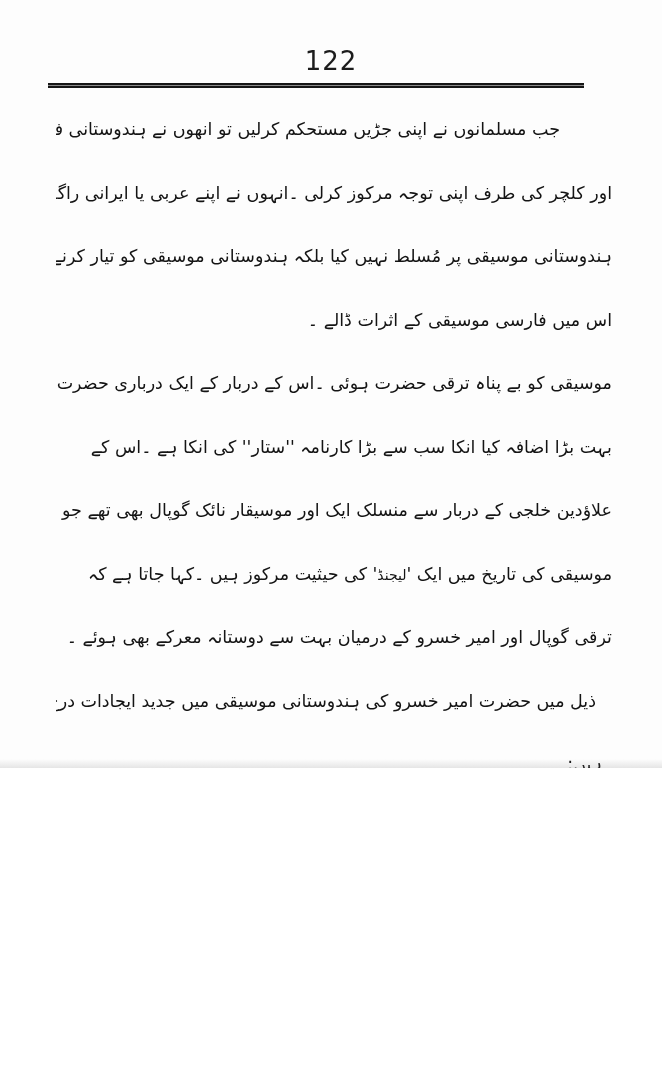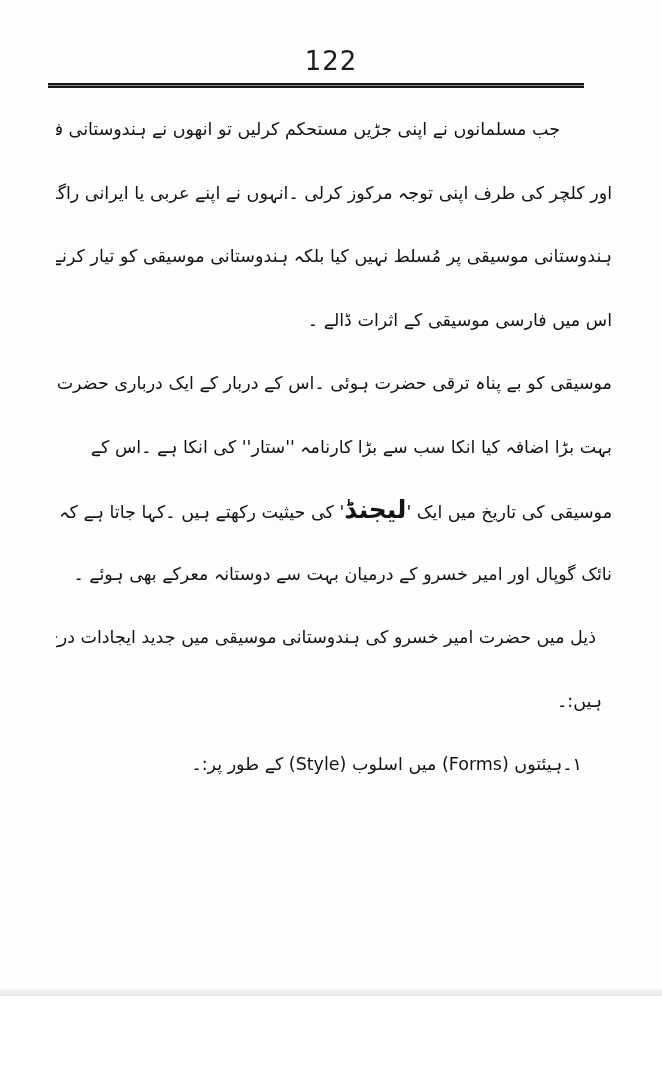--- a/index.html
+++ b/index.html
@@ -3,21 +3,21 @@
 <meta charset="utf-8">
 <style>
   html, body { margin: 0; padding: 0; }
   body {
     width: 662px; height: 1080px;
     background: #ffffff;
     font-family: "DejaVu Sans", sans-serif;
   }
   .page {
     position: relative;
-    width: 662px; height: 996px;
+    width: 662px; height: 768px;
     background: #fdfdfd;
     color: #151515;
     overflow: hidden;
   }
   .page-number {
     padding-top: 46px;
     text-align: center;
     font-size: 26px;
     letter-spacing: 1px;
     color: #1c1c1c;
@@ -40,22 +40,22 @@
     overflow: hidden;
     text-align: right;
     color: #141414;
   }
   .bold-head {
     font-weight: 700;
     font-size: 22.5px;
     letter-spacing: 0.5px;
   }
   .bold-inline {
-    font-weight: 700;
-    font-size: 25px;
+    font-weight: 400;
+    font-size: 14px;
   }
   .ind-para1 { padding-right: 52px; }  
   .ind-para3 { padding-right: 16px; }  
   .ind-a { padding-right: 10px; }      
   .ind-b { padding-right: 30px; }      
   .scan-shadow {
     position: absolute;
     left: 0; right: 0; bottom: 0;
     height: 9px;
     background: linear-gradient(to top, rgba(120,120,120,0.18), rgba(120,120,120,0));
@@ -73,24 +73,25 @@
   <div class="text-block" dir="rtl">
 
     <p class="ln ind-para1">جب مسلمانوں نے اپنی جڑیں مستحکم کرلیں تو انھوں نے ہندوستانی فن</p>
     <p class="ln">اور کلچر کی طرف اپنی توجہ مرکوز کرلی ۔انہوں نے اپنے عربی یا ایرانی راگوں کو</p>
     <p class="ln">ہندوستانی موسیقی پر مُسلط نہیں کیا بلکہ ہندوستانی موسیقی کو تیار کرنے کے بعد</p>
     <p class="ln">اس میں فارسی موسیقی کے اثرات ڈالے ۔</p>
 
 
     <p class="ln">موسیقی کو بے پناہ ترقی حضرت ہوئی ۔اس کے دربار کے ایک درباری حضرت</p>
     <p class="ln">بہت بڑا اضافہ کیا انکا سب سے بڑا کارنامہ ''ستار'' کی انکا ہے ۔اس کے</p>
+    <p class="ln">علاؤدین خلجی کے دربار سے منسلک ایک اور موسیقار نائک گوپال بھی تھے جو</p>
 
-    <p class="ln"><span>موسیقی کی تاریخ میں ایک '</span><span class="bold-inline">لیجنڈ</span><span>' کی حیثیت رکھتے ہیں ۔کہا جاتا ہے کہ</span></p>
+    <p class="ln"><span>موسیقی کی تاریخ میں ایک '</span><span class="bold-inline">لیجنڈ</span><span>' کی حیثیت مرکوز ہیں ۔کہا جاتا ہے کہ</span></p>
 
-    <p class="ln">نائک گوپال اور امیر خسرو کے درمیان بہت سے دوستانہ معرکے بھی ہوئے ۔</p>
+    <p class="ln">ترقی گوپال اور امیر خسرو کے درمیان بہت سے دوستانہ معرکے بھی ہوئے ۔</p>
     <p class="ln ind-para3">ذیل میں حضرت امیر خسرو کی ہندوستانی موسیقی میں جدید ایجادات درج</p>
     <p class="ln ind-a">ہیں:۔</p>
 
     <p class="ln ind-b">۱۔ہیئتوں (Forms) میں اسلوب (Style) کے طور پر:۔</p>
 
   </div>
 
   <div class="scan-shadow"></div>
 </div>
 

